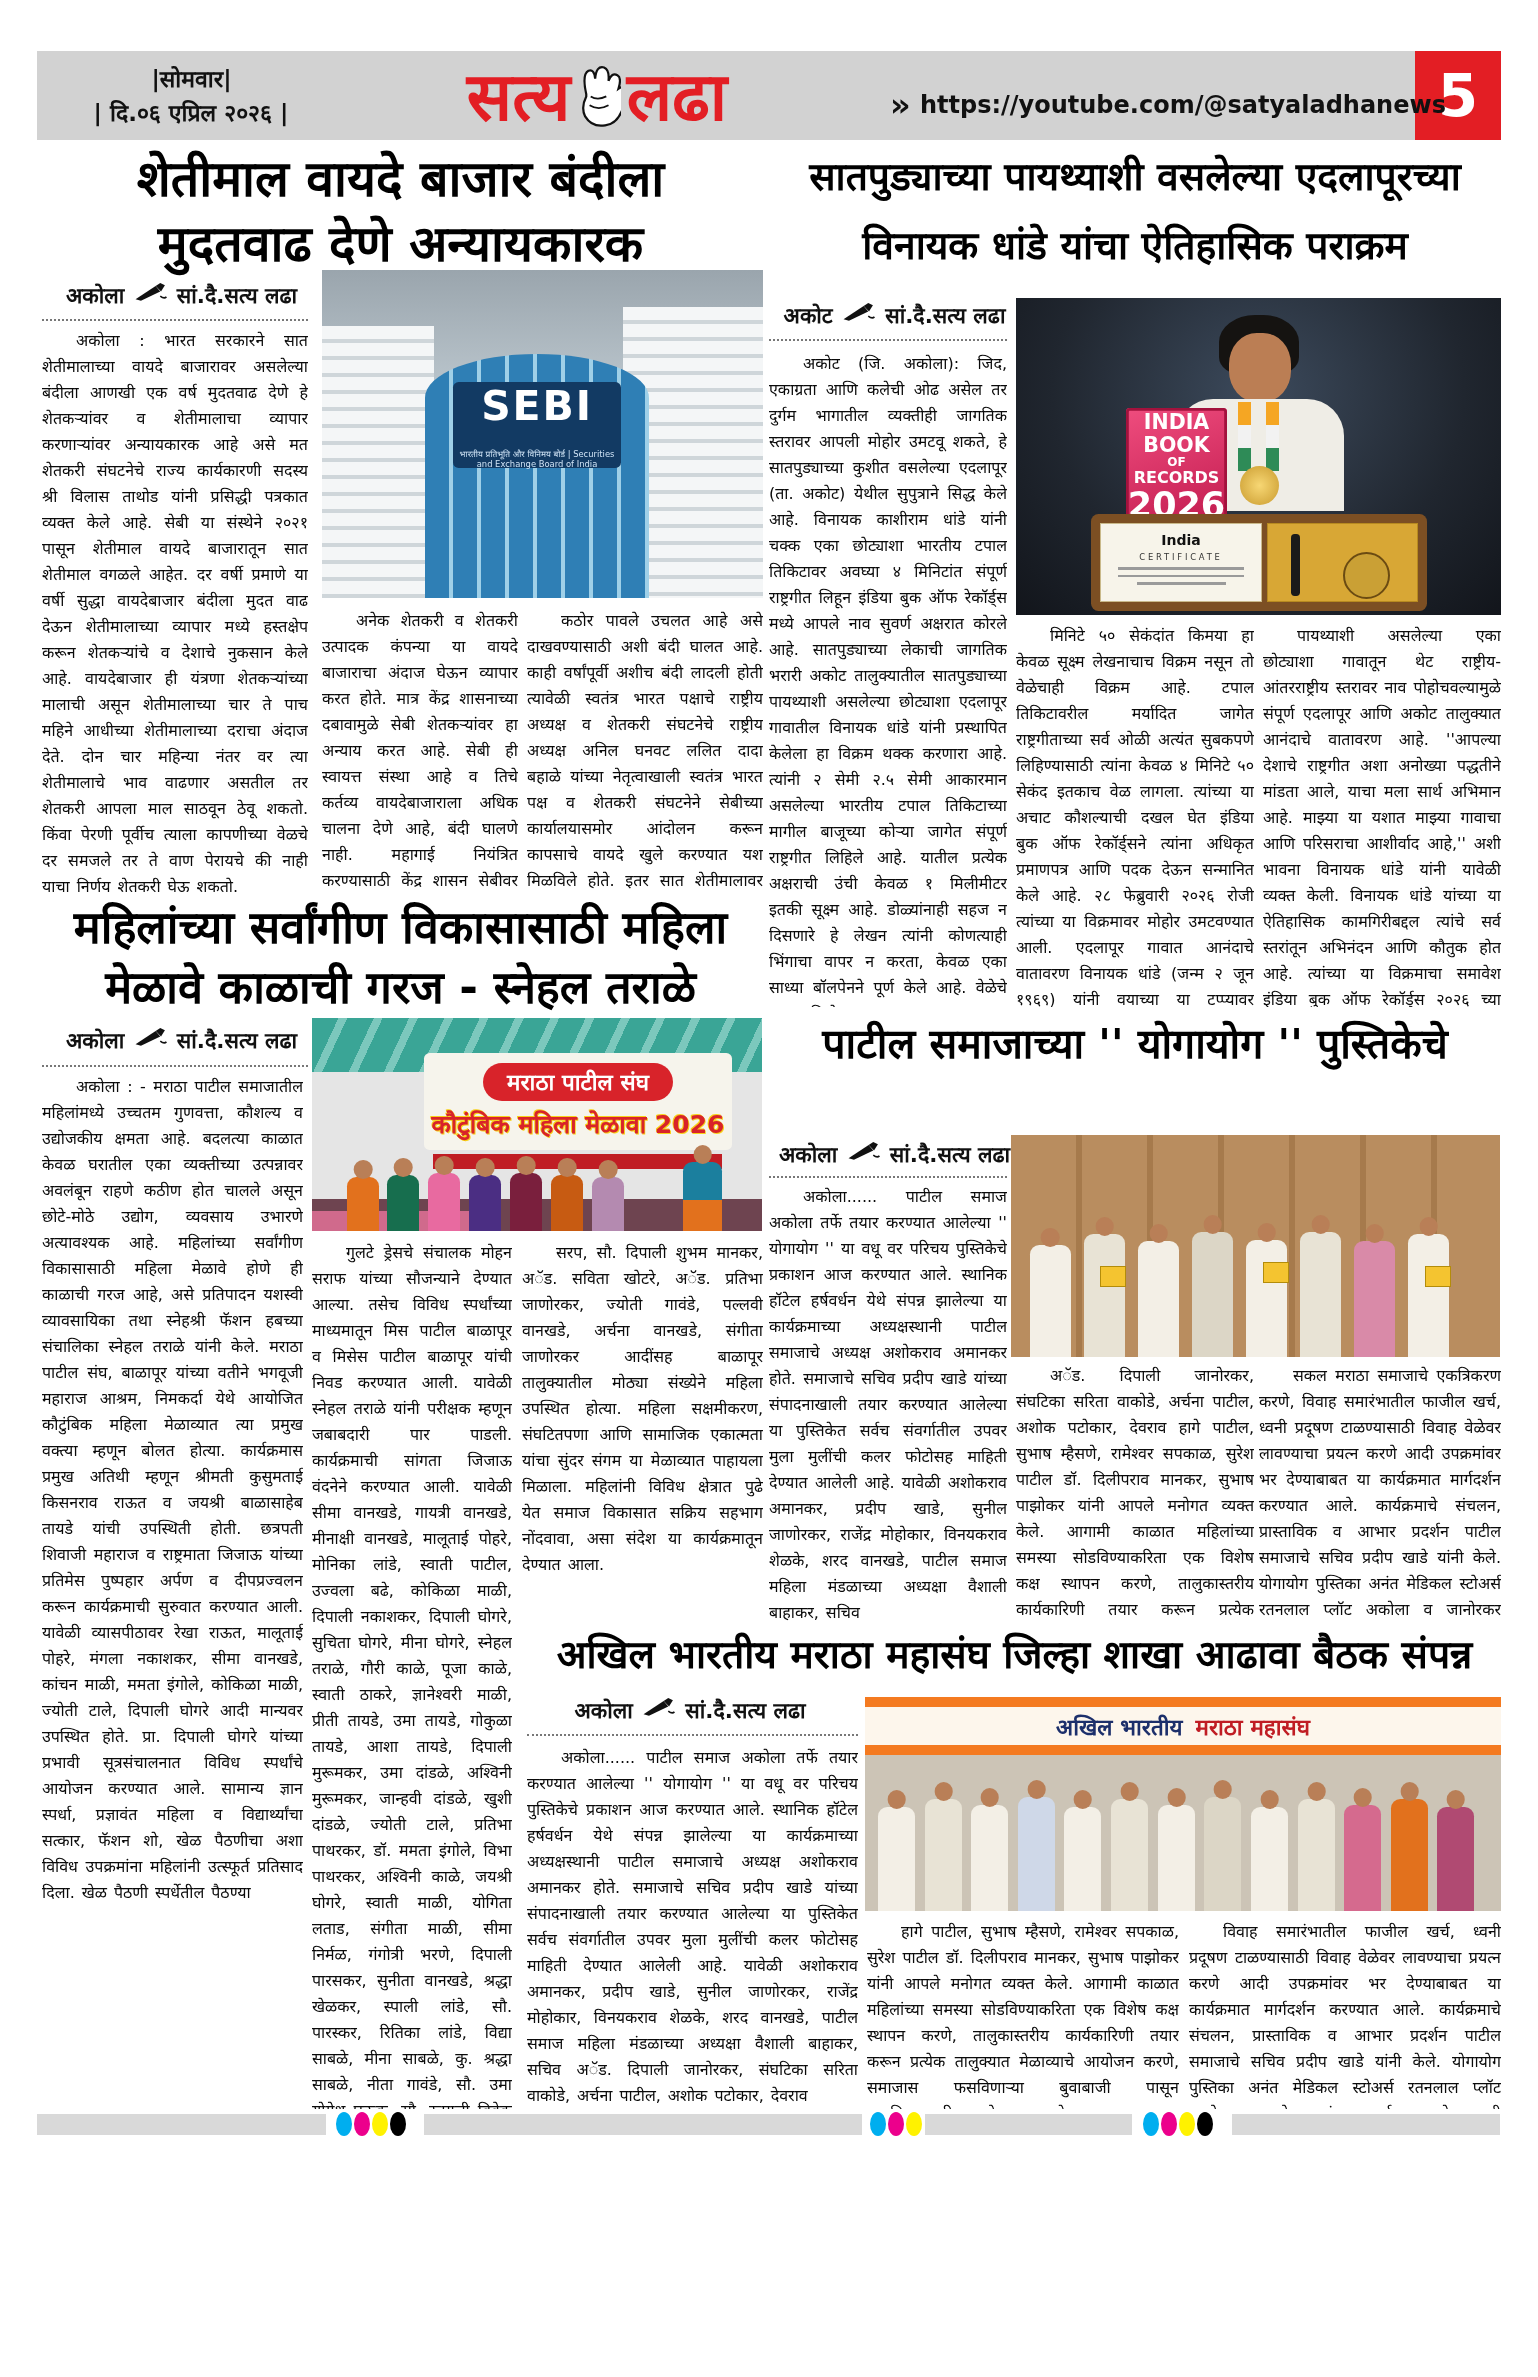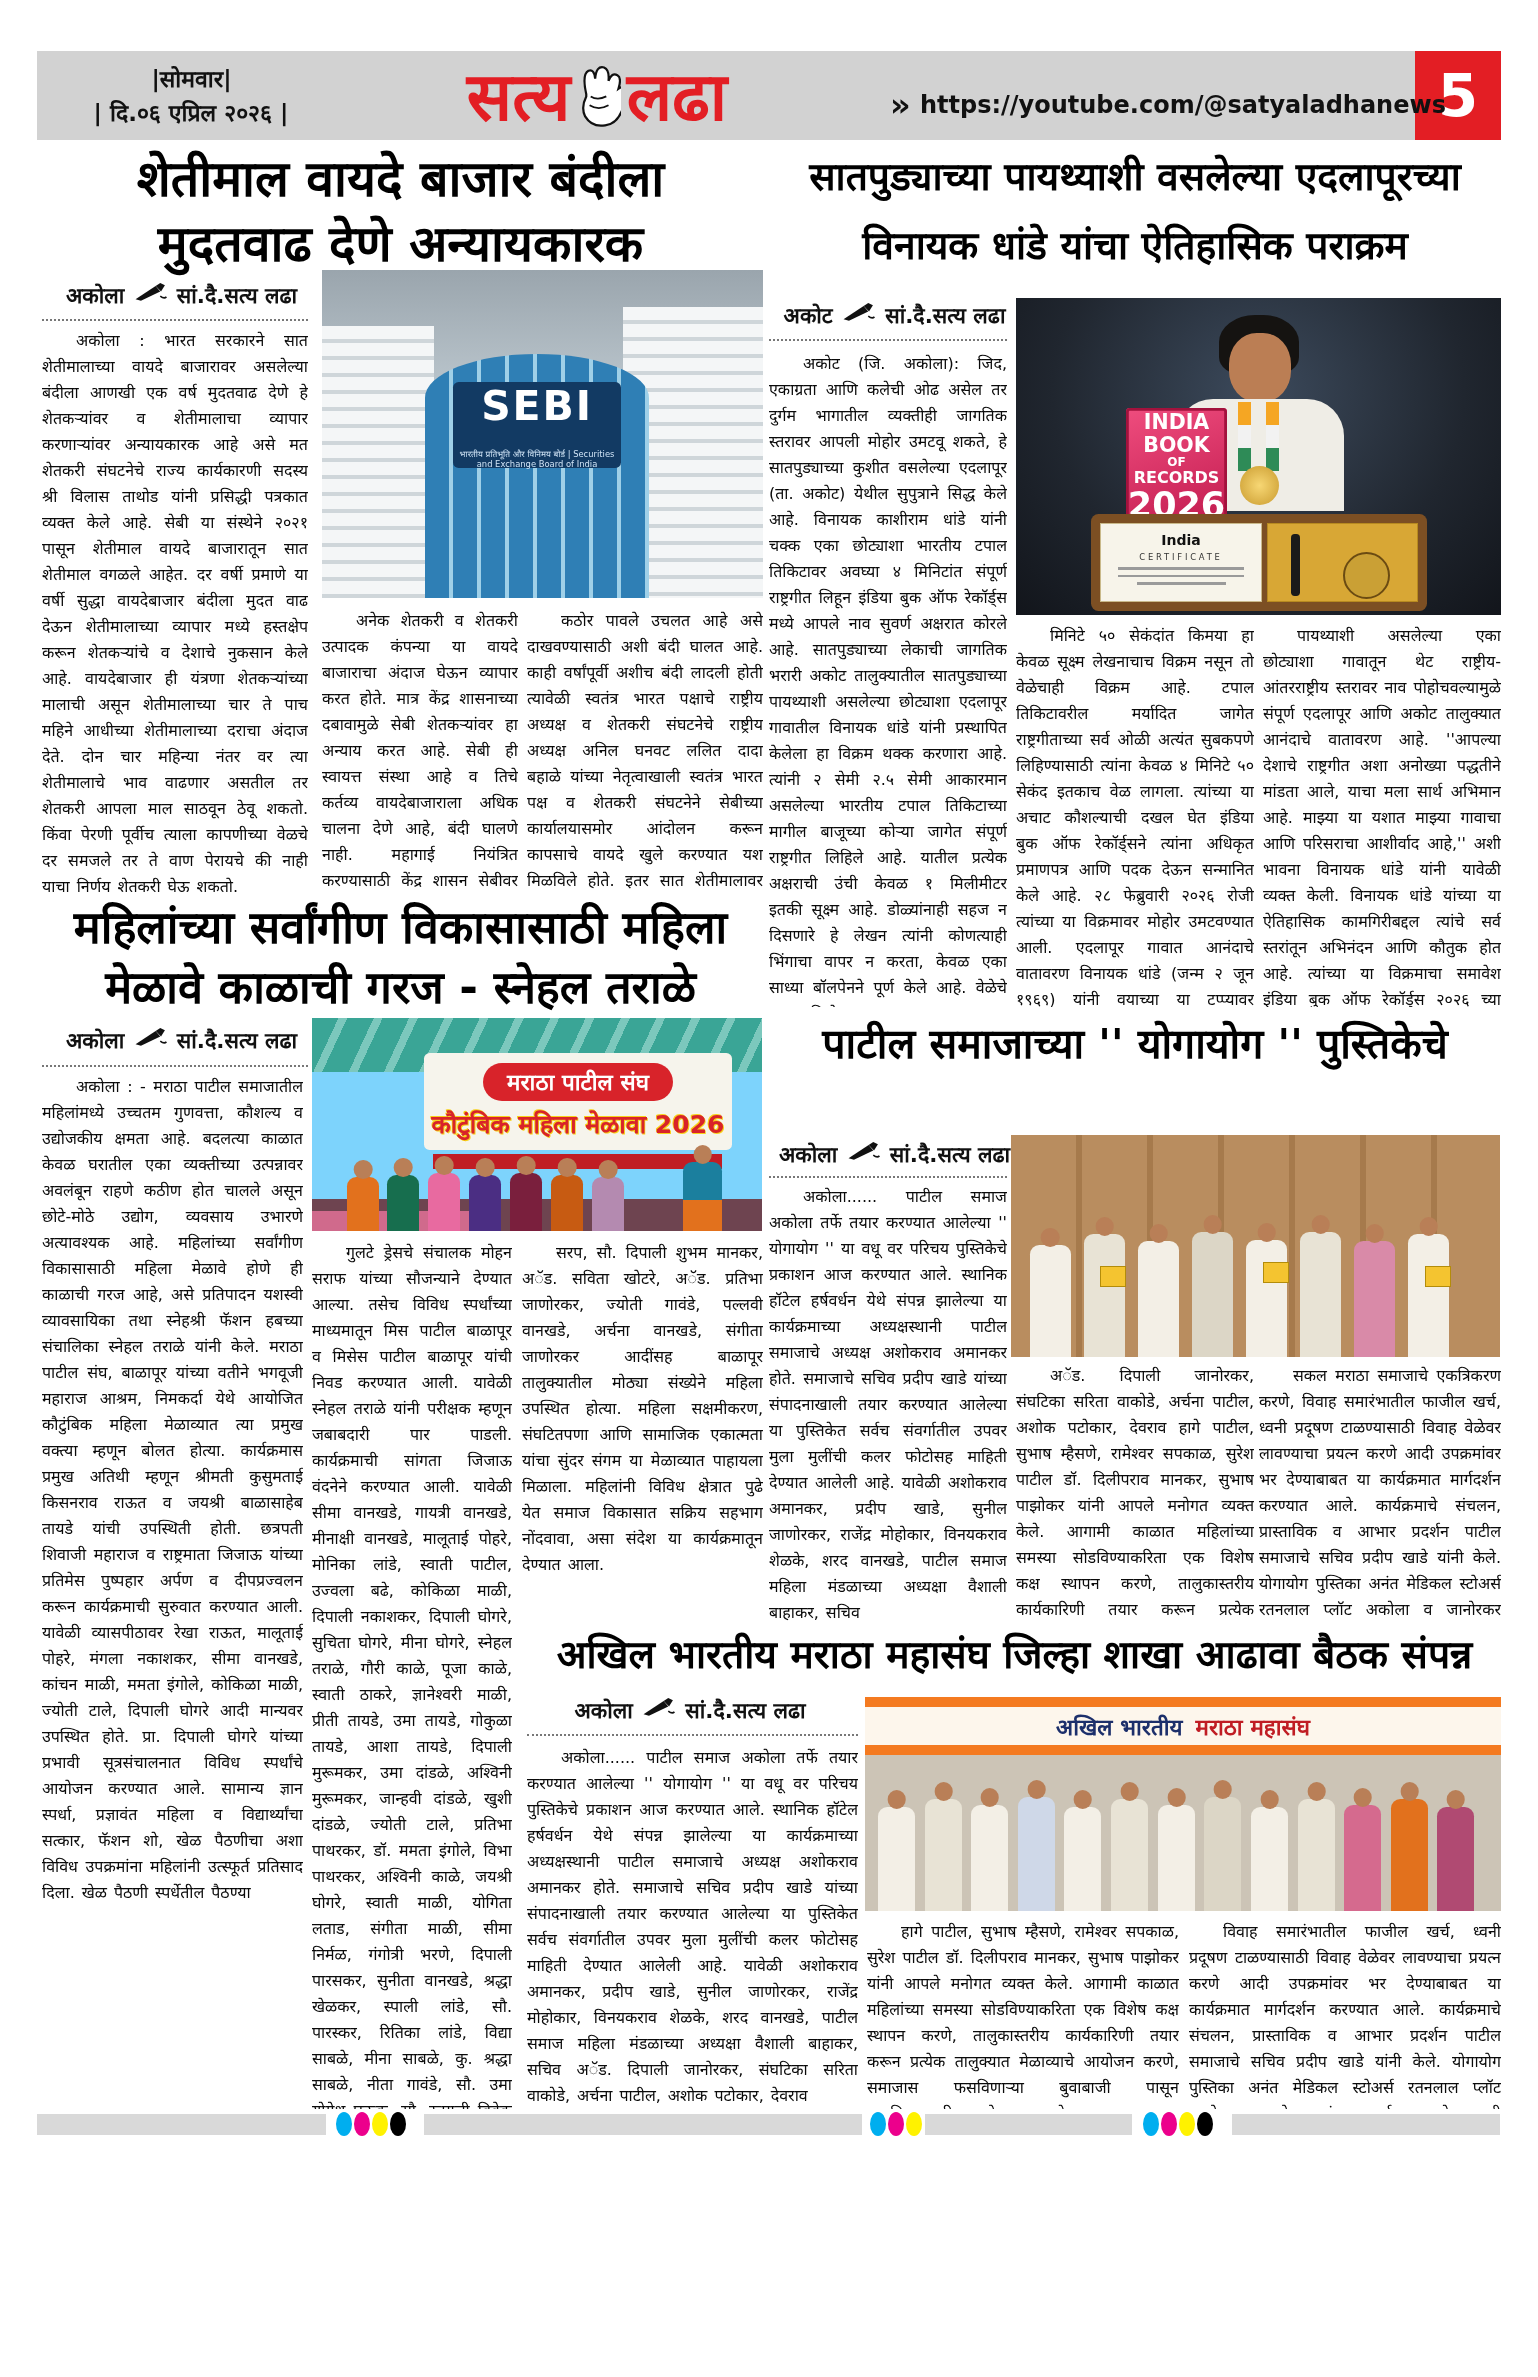--- a/index.html
+++ b/index.html
@@ -53,21 +53,21 @@
   .p2-box{position:absolute;background:#7c4f23;border-radius:7.5px;display:flex;gap:5.6px;padding:9.3px;box-sizing:border-box;}
   .p2-cert{flex:1;background:#f7f4ea;border:1.9px solid #c9b98a;display:flex;flex-direction:column;
            align-items:center;padding:7.5px 5.6px;gap:4.7px;}
   .p2-certbrand{font-size:14px;font-weight:800;color:#111;}
   .p2-certtitle{font-size:8.4px;letter-spacing:2.8px;color:#333;}
   .p2-certline{width:85%;height:2.8px;background:#9a9a9a;}
   .p2-velvet{flex:1;background:#d8a735;position:relative;border:1.9px solid #b78a20;}
   .p2-pen{position:absolute;background:#1a1a1a;border-radius:3.7px;}
   .p2-seal{position:absolute;border:2.8px solid #6b4b12;border-radius:50%;background:#caa035;}
   
-  .p3{background:#7dd3fc;}
+  .p3{background:#e5e5e5;}
   .p3-roof{position:absolute;left:0;top:0;width:100%;height:54px;
       background:repeating-linear-gradient(115deg,#3aa596 0 24px,#7cc8bd 24px 32px);}
   .p3-banner{position:absolute;background:#f6f4ec;border-radius:5.6px;display:flex;flex-direction:column;
       align-items:center;justify-content:center;gap:5.6px;}
   .p3-pill{background:#d8232a;color:#fff;font-weight:800;font-size:22.4px;padding:3.7px 24px;border-radius:20.5px;}
   .p3-event{color:#d8232a;font-weight:800;font-size:25px;text-shadow:0.9px 0.9px 0 #f7d117,-0.9px -0.9px 0 #f7d117;}
   .p3-strip{position:absolute;background:#c01d24;}
   .p3-stage{position:absolute;left:0;bottom:0;width:100%;height:32px;background:#6e4450;}
   .p3-carpet{position:absolute;background:#d06a8c;}
   

